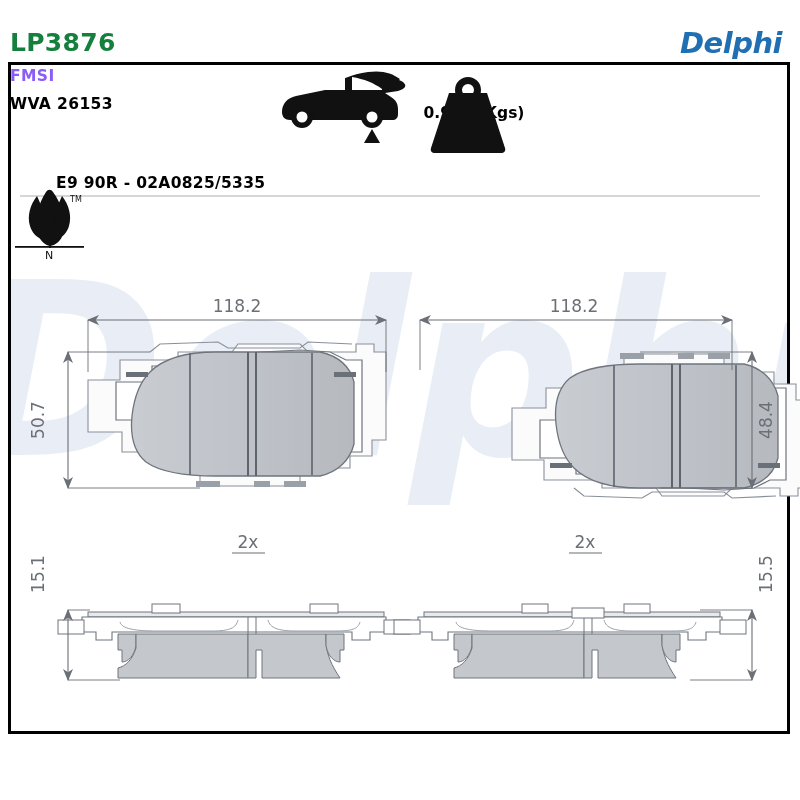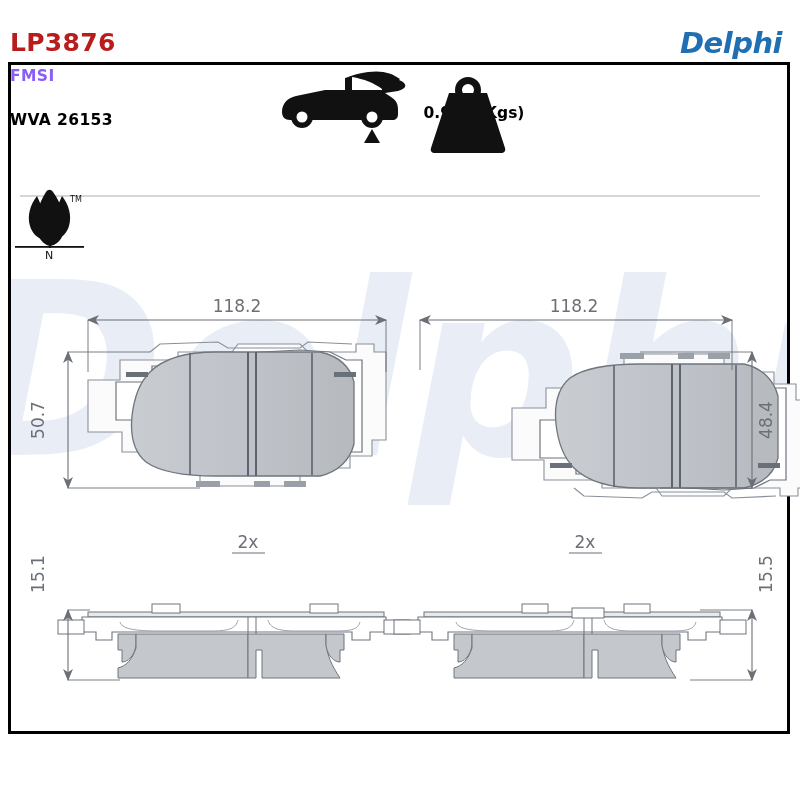--- a/index.html
+++ b/index.html
@@ -25,41 +25,40 @@
     box-sizing: border-box;
     background: #ffffff;
   }
   
   .hdr-code {
     position: absolute;
     left: 10px;
     top: 28px;
     font-size: 25px;
     font-weight: bold;
-    color: #b91c1c;
+    color: #15803d;
     letter-spacing: 0.3px;
   }
   .hdr-fmsi {
     position: absolute;
     left: 10px;
     top: 67px;
     font-size: 15.5px;
     font-weight: bold;
     color: #8b5cf6;
     letter-spacing: 0.4px;
   }
   .hdr-wva {
     position: absolute;
     left: 10px;
     top: 95px;
     font-size: 15.5px;
     font-weight: bold;
     color: #000;
     letter-spacing: 0.4px;
-    margin-top: 16px;
   }
   .hdr-ece {
     position: absolute;
     left: 56px;
     top: 174px;
     font-size: 15.5px;
     font-weight: bold;
     color: #000;
     letter-spacing: 0.3px;
   }
@@ -122,20 +121,21 @@
       </clipPath>
     </defs>
     <g clip-path="url(#frameClip)">
       <text x="400" y="455" text-anchor="middle" font-family="DejaVu Sans, sans-serif" font-size="240" font-weight="bold" font-style="italic" fill="#e9eef6">Delphi</text>
     </g>
   </svg>
 
   <div class="hdr-code">LP3876</div>
   <div class="hdr-fmsi">FMSI</div>
   <div class="hdr-wva">WVA 26153</div>
+  <div class="hdr-ece">E9 90R - 02A0825/5335</div>
   <div class="brand" style="color:#1f6fb2">Delphi</div>
   <div class="weight-label">0.996 (Kgs)</div>
   <div class="sep-rule"></div>
 
   <svg class="layer" width="800" height="260">
 
     <g fill="#111111">
       <path d="M282,112
                C282,104 287,98 296,96
                L325,90

